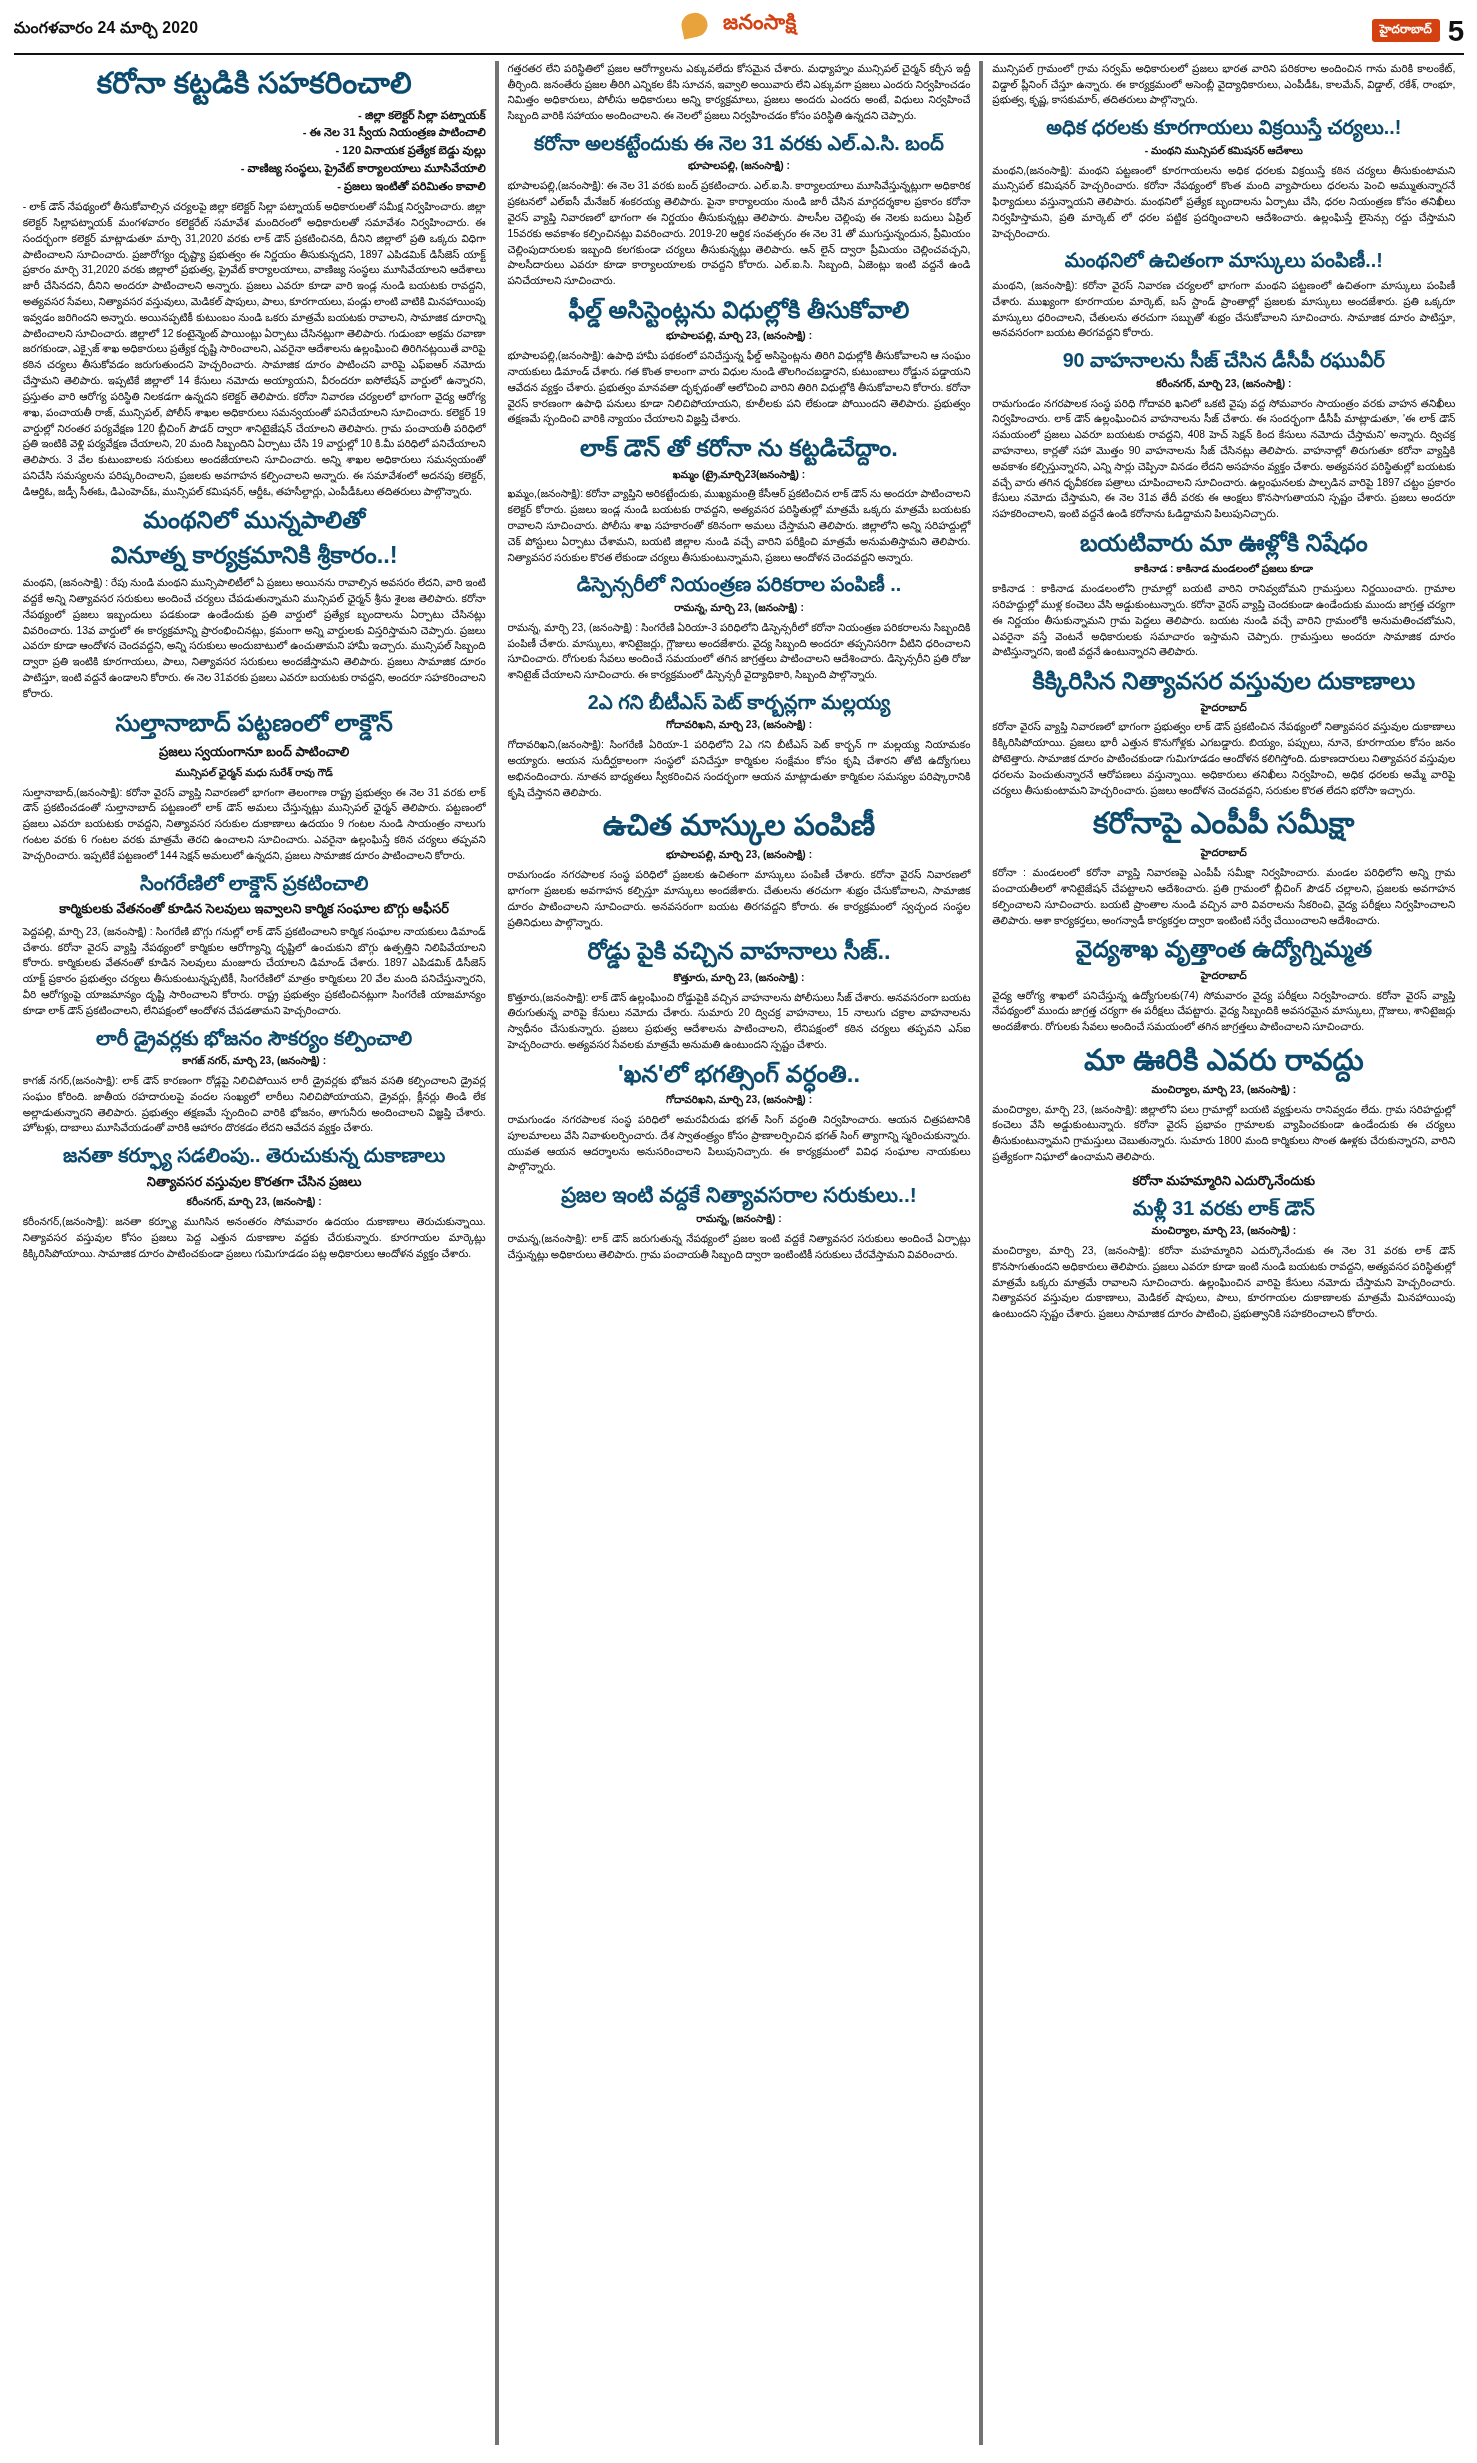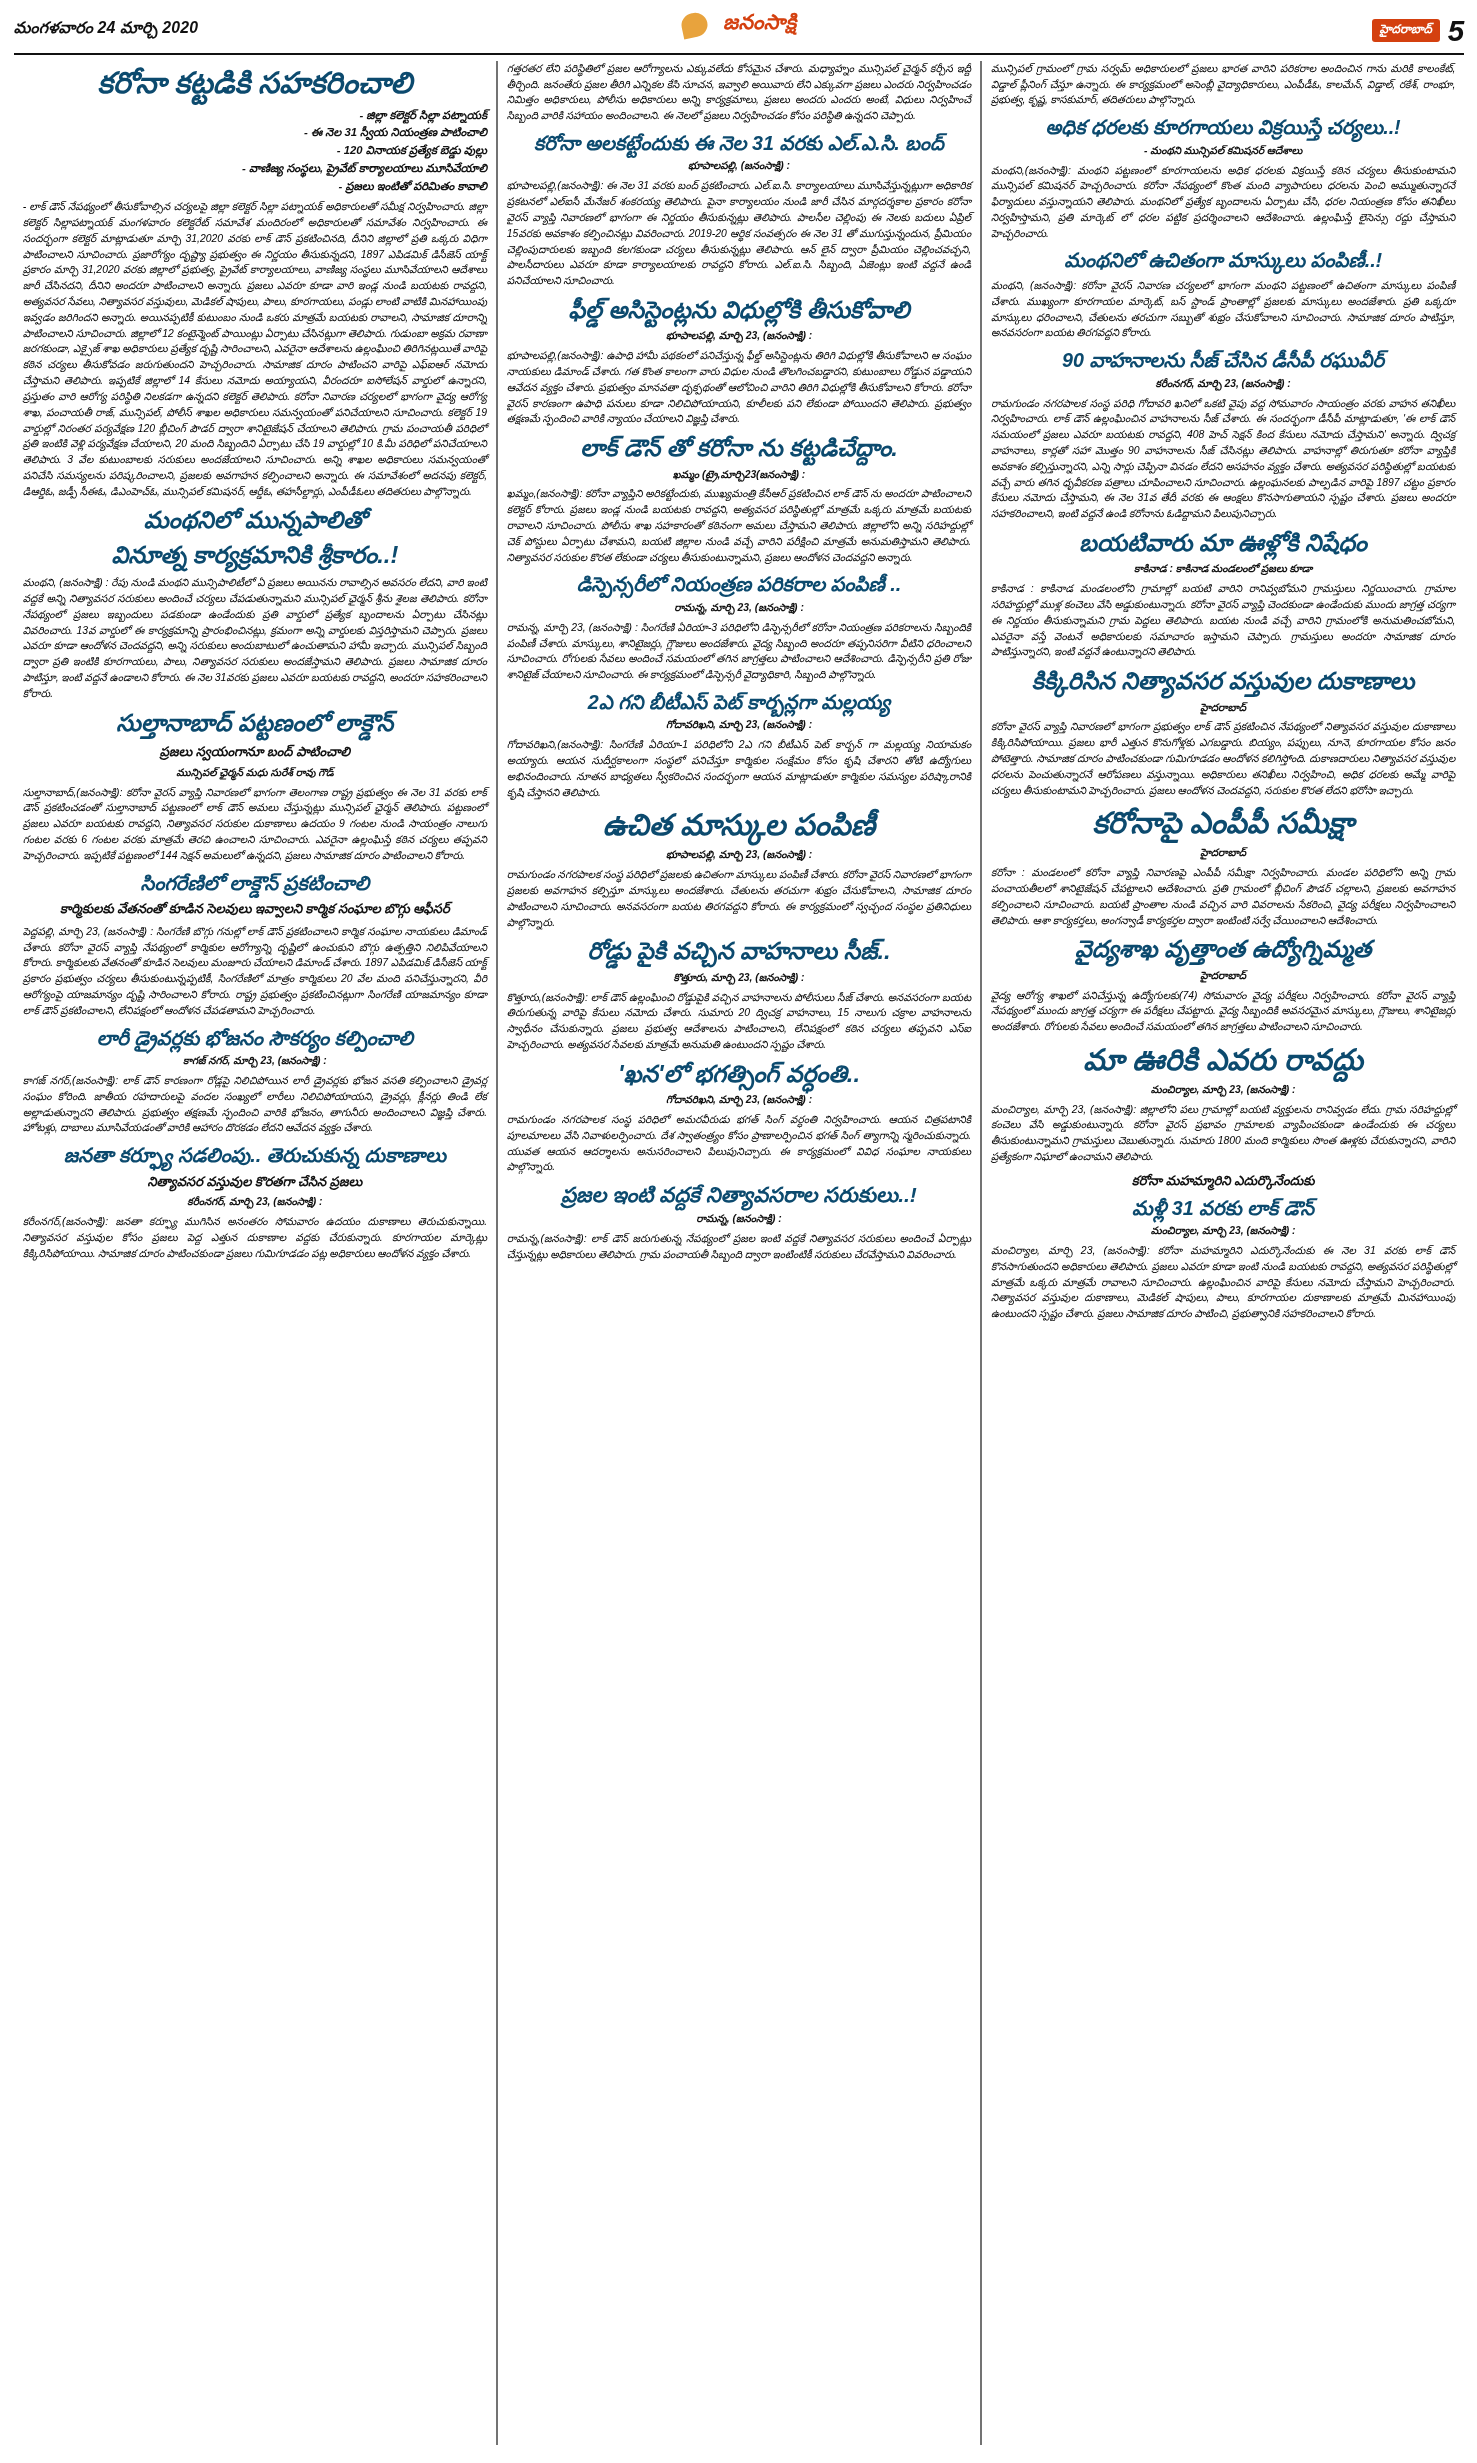--- a/index.html
+++ b/index.html
@@ -14,21 +14,20 @@
     color: #111;
     overflow: hidden;
   }
   .page {
     position: relative;
     width: 1478px;
     height: 2232px;
     box-sizing: border-box;
     padding: 7.9px 13.8px 9.9px 13.8px;
     background: #fff;
-    font-style: italic;
   }
   
   .masthead {
     position: relative;
     height: 45px;
     border-bottom: 2px solid #111;
     display: flex;
     align-items: center;
     justify-content: space-between;
   }
@@ -87,21 +86,21 @@
     gap: 0;
     margin-top: 5.9px;
     height: 2384px;
   }
   .col {
     flex: 1 1 0;
     padding: 0 8.9px;
     box-sizing: border-box;
     overflow: hidden;
   }
-  .col + .col { border-left: 2px solid #737373; }
+  .col + .col { border-left: 4px solid #737373; }
 
   .headline {
     color: #0c4a6e;
     font-weight: bold;
     text-align: center;
     line-height: 1.25;
     margin: 3.9px 0 4.9px 0;
   }
   .h-xl { font-size: 29.6px; }
   .h-lg { font-size: 23.6px; }

